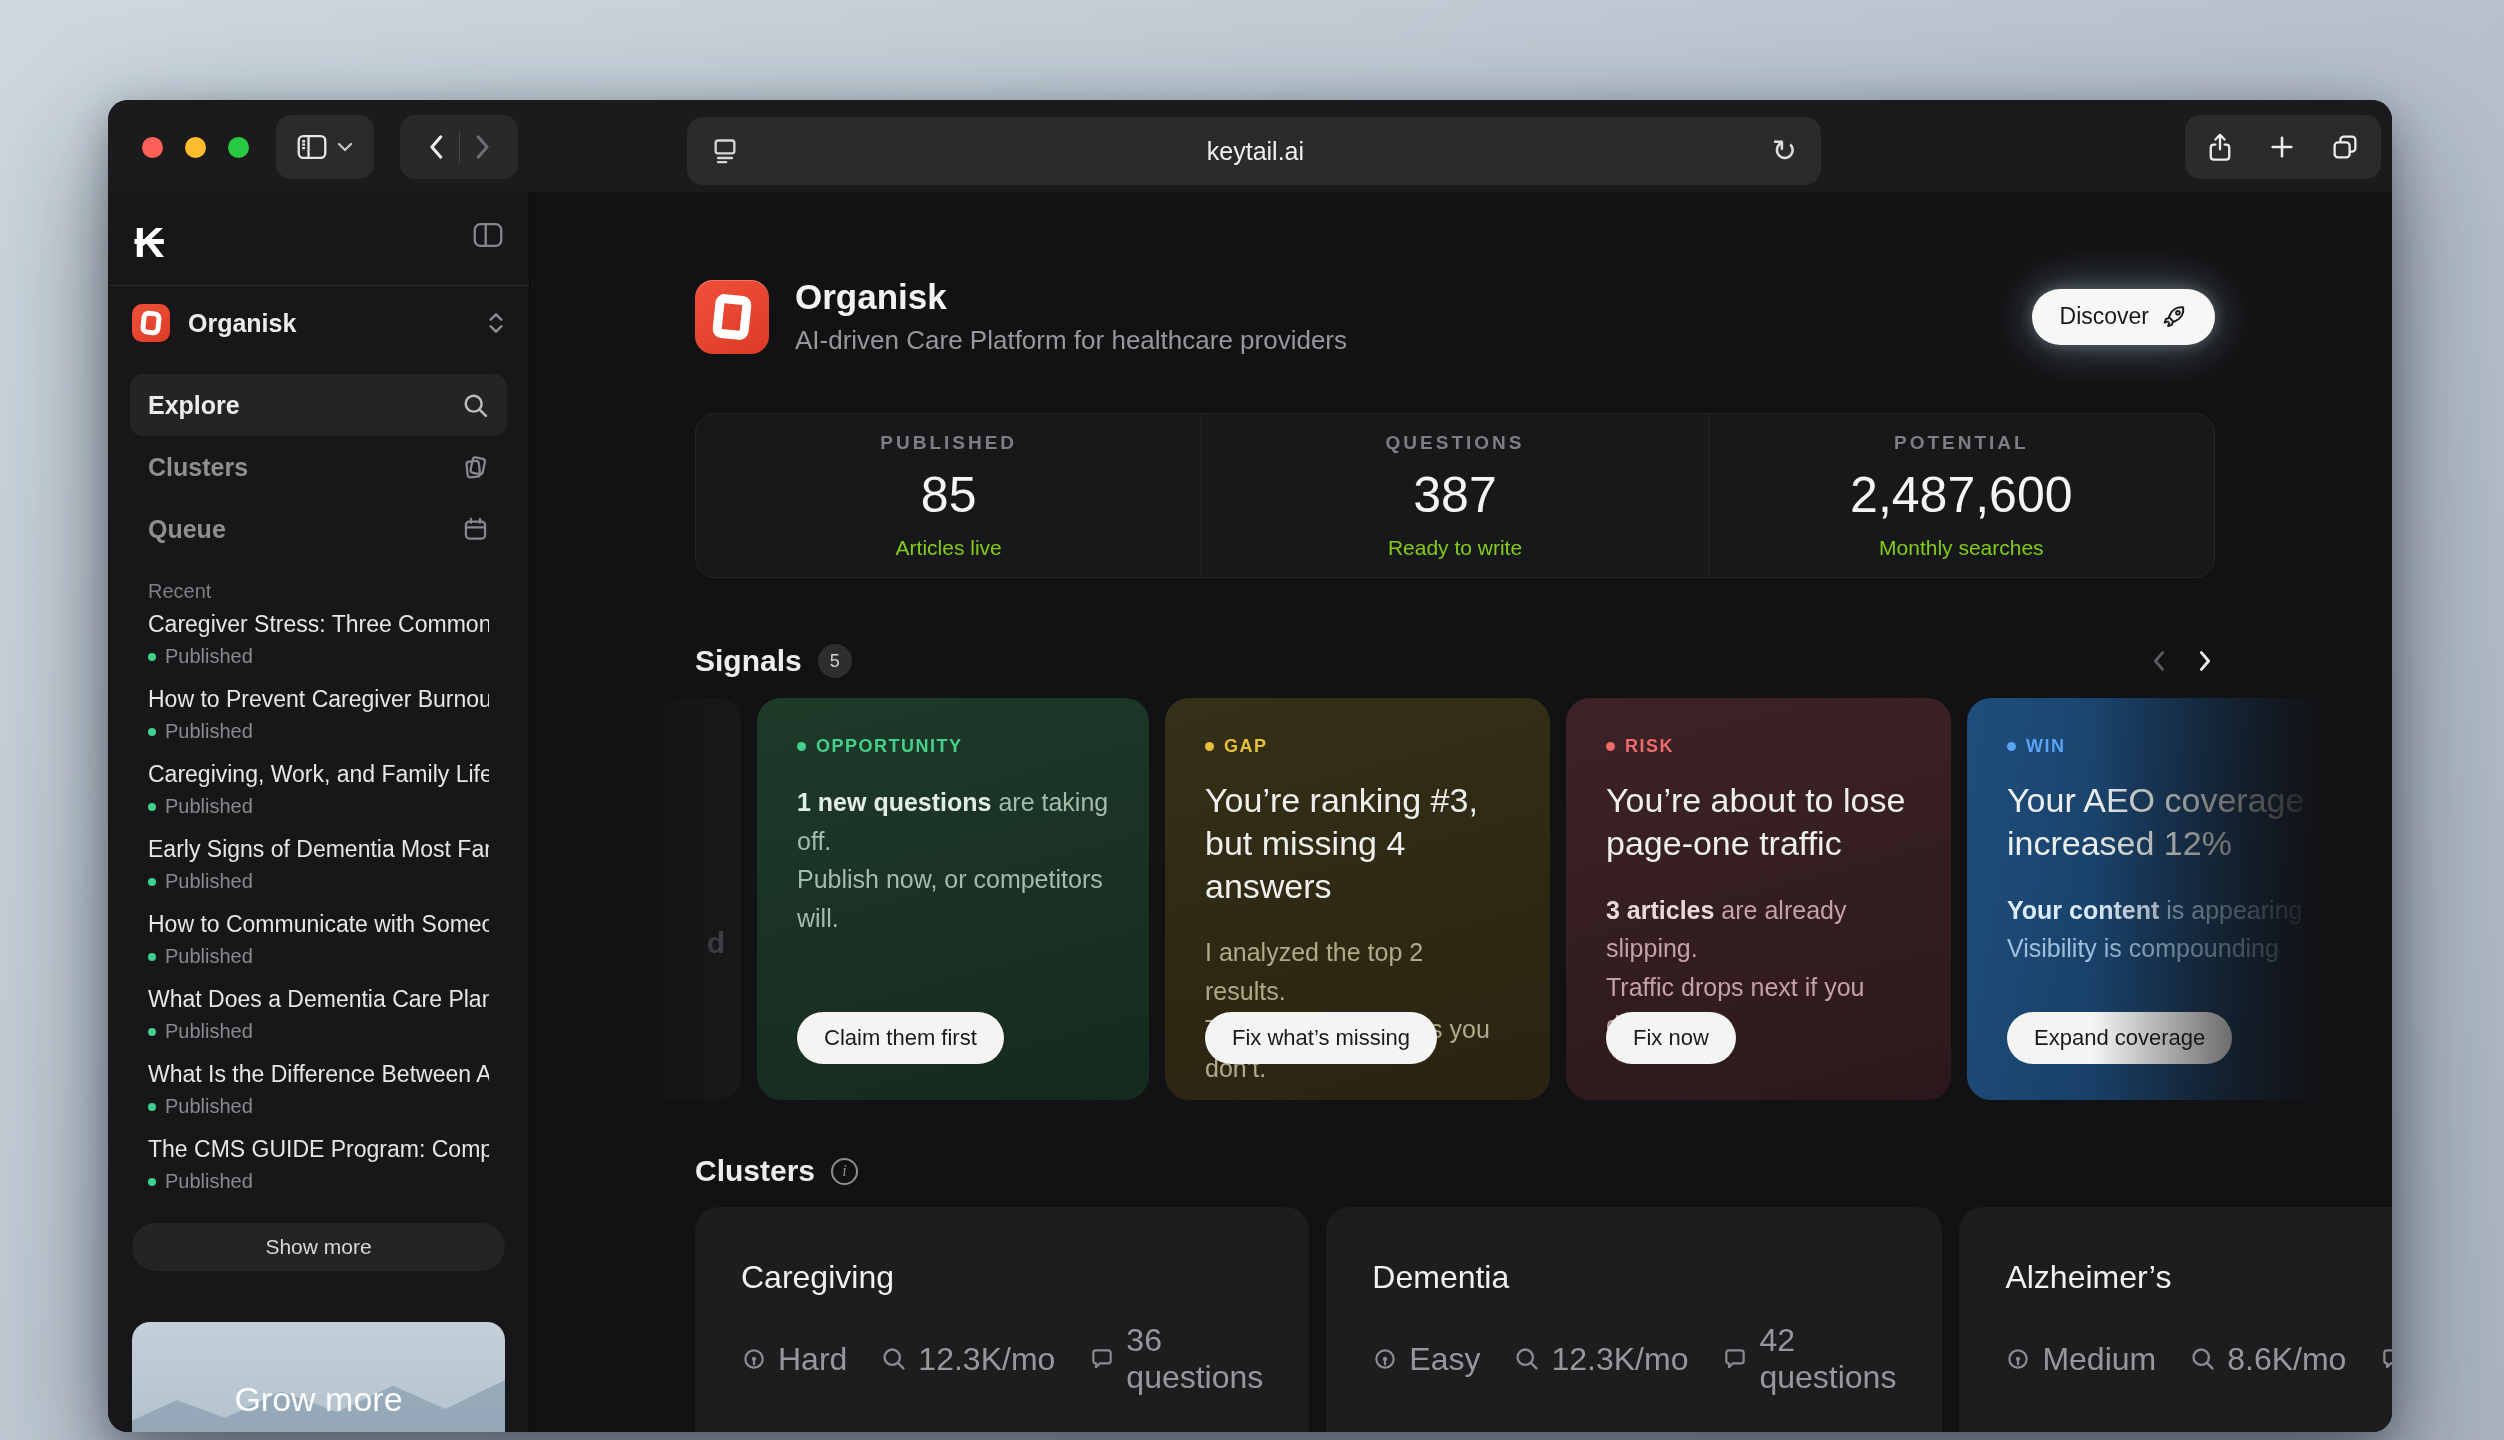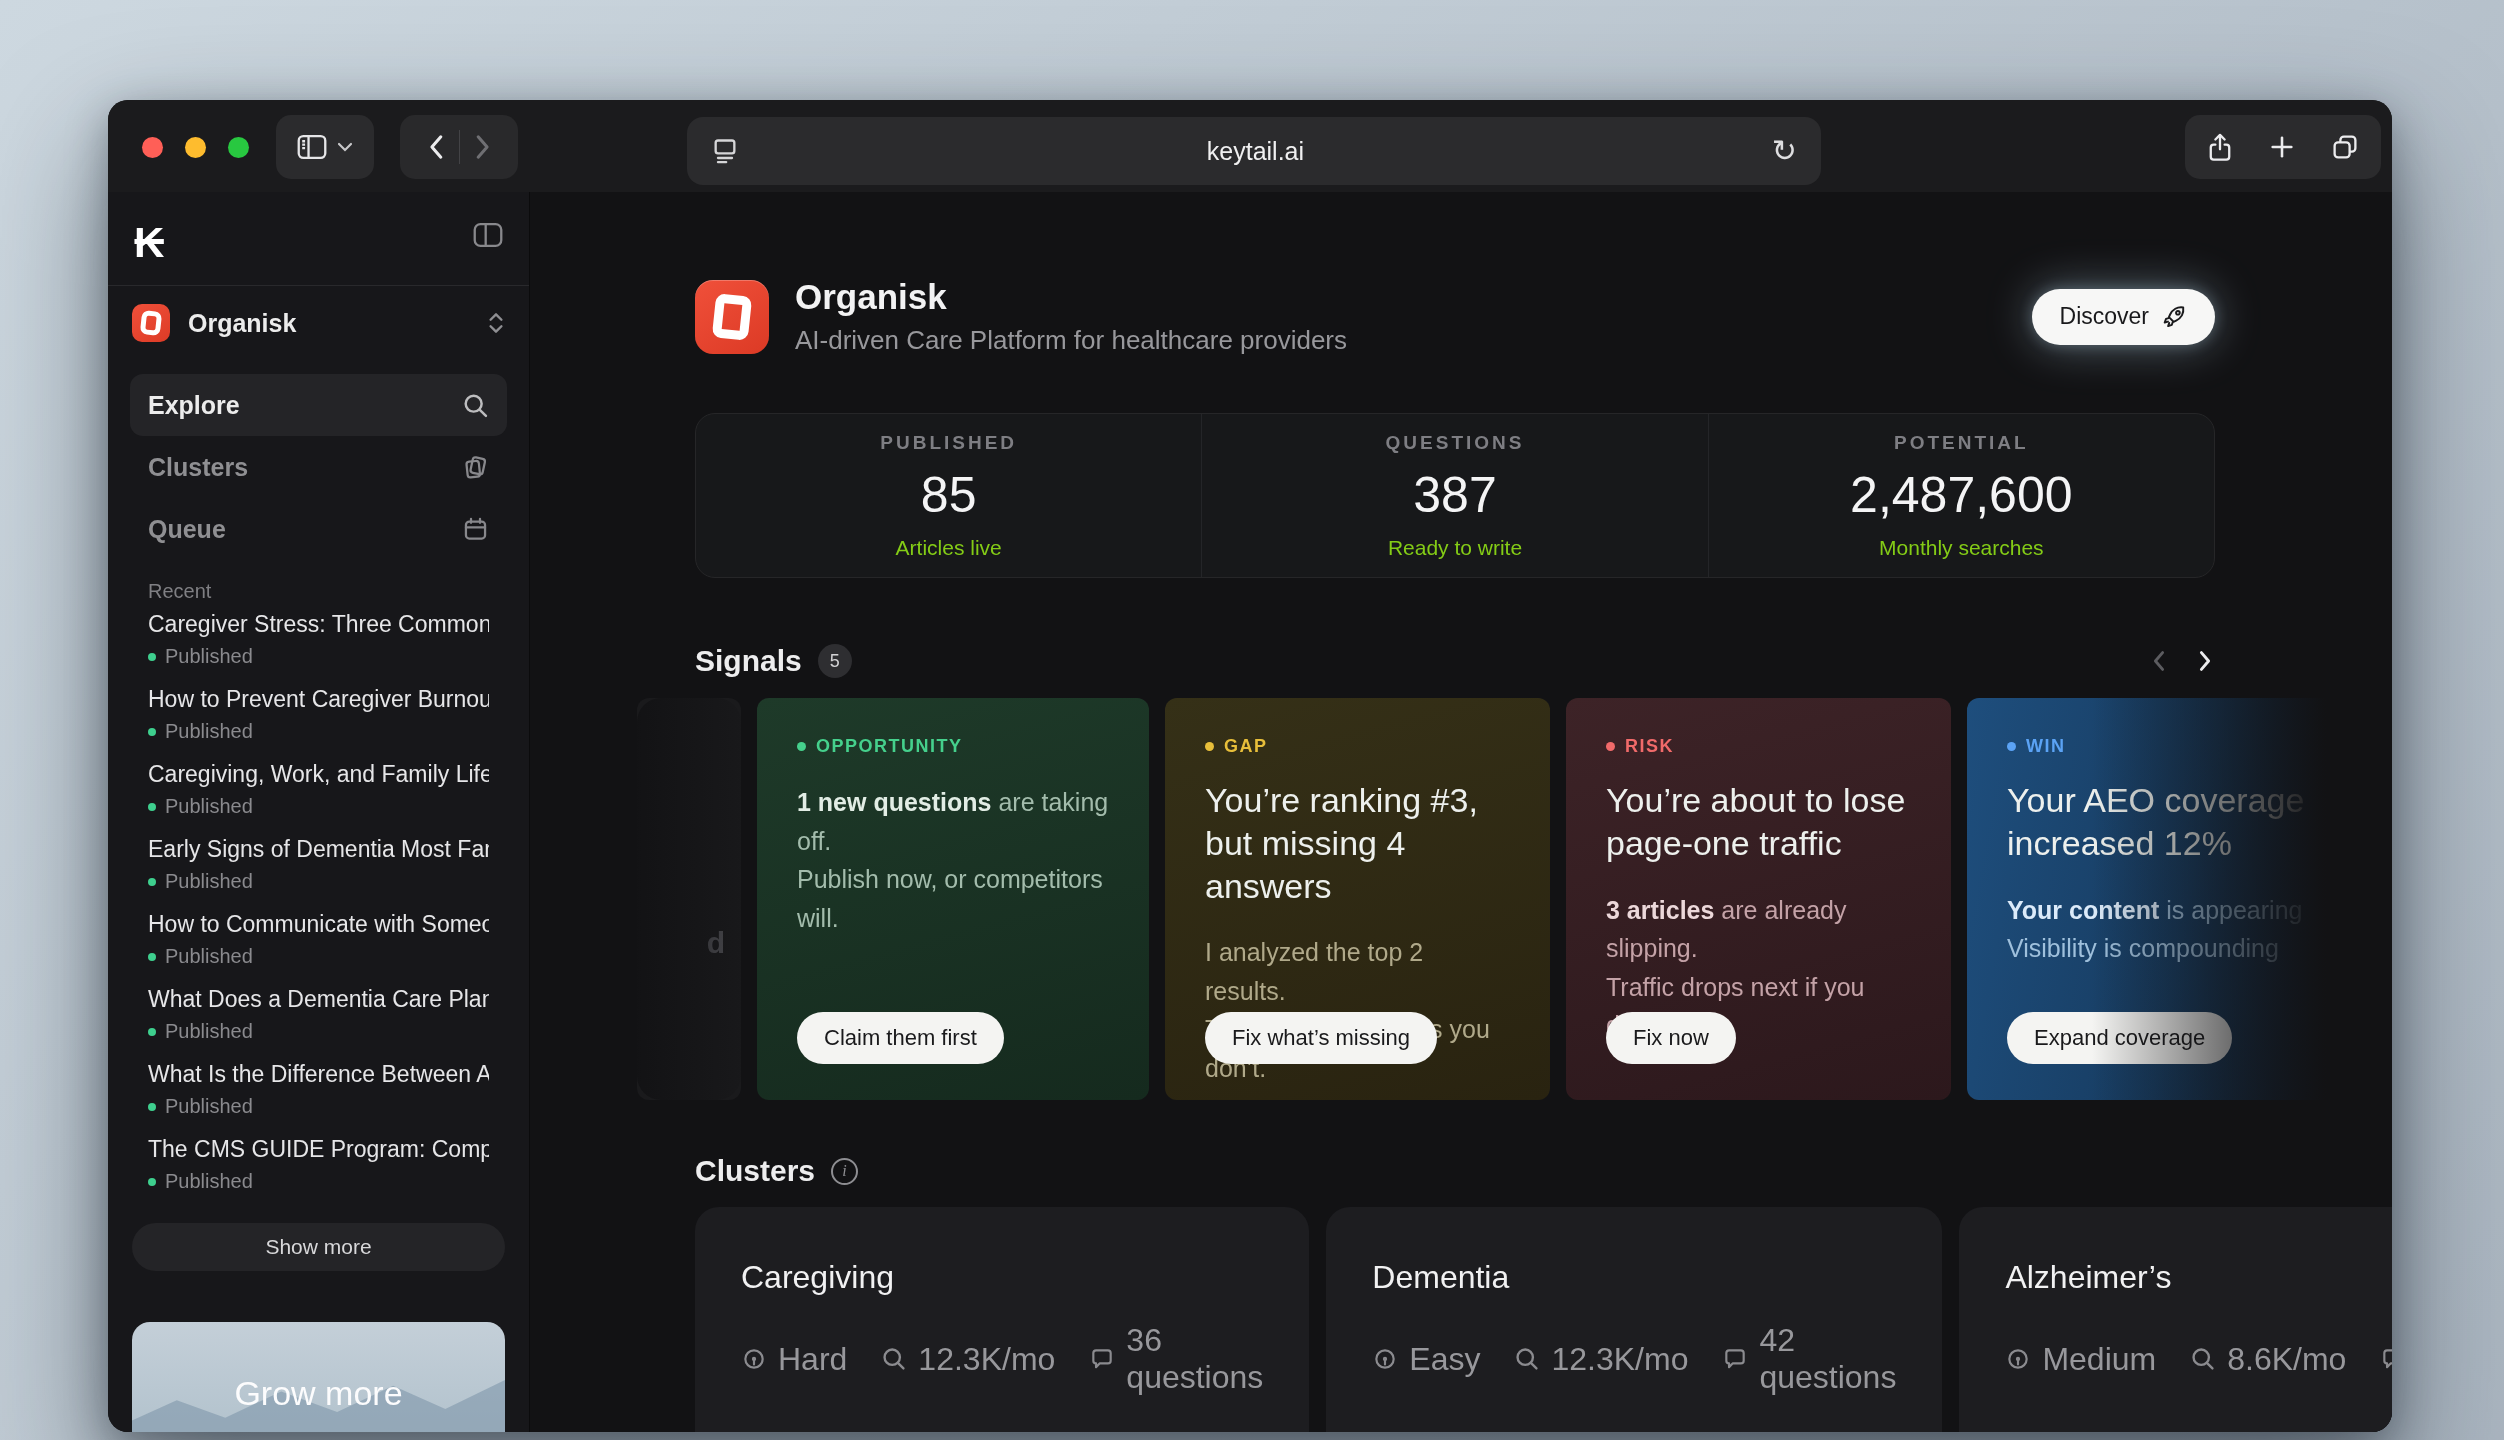--- a/index.html
+++ b/index.html
@@ -54,21 +54,21 @@
   .ri-status { margin-top:7px; display:flex; align-items:center; gap:9px; color:#8a8a8e; font-size:20px; }
   .dot { width:8px; height:8px; border-radius:50%; background:#3ecf8e; }
   .show-more { margin:12px 24px 0; height:48px; border-radius:24px; background:#242427; color:#d8d8da;
     font-size:21px; display:flex; align-items:center; justify-content:center; }
   .grow { position:absolute; left:24px; right:24px; top:1130px; height:290px; border-radius:18px; overflow:hidden; }
   .grow-art { position:absolute; inset:0; background:linear-gradient(180deg,#c4cfd8 0%,#afc0cb 45%,#91a8b8 100%); }
   .m1 { position:absolute; inset:0; background:#7e96aa; opacity:.6;
     clip-path:polygon(0 34%,12% 27%,25% 33%,40% 24%,55% 31%,70% 22%,84% 30%,100% 20%,100% 100%,0 100%); }
   .m2 { position:absolute; inset:0; background:#5f7b93; opacity:.55;
     clip-path:polygon(0 70%,15% 55%,32% 66%,50% 50%,68% 64%,85% 54%,100% 62%,100% 100%,0 100%); }
-  .grow-title { position:absolute; left:0; right:0; top:52px; text-align:center; color:#fcfcfd; font-size:34px; }
+  .grow-title { position:absolute; left:0; right:0; top:58px; text-align:center; color:#fcfcfd; font-size:34px; }
 
   
   .page-head { margin:85px 177px 0 165px; display:flex; align-items:center; gap:26px; }
   .app-icon { width:74px; height:74px; border-radius:18px; background:linear-gradient(145deg,#f0503a,#dc3a25);
     display:flex; align-items:center; justify-content:center; box-shadow:inset 0 1px 0 rgba(255,255,255,.25); }
   .app-icon .o-glyph { border-width:9px; width:36px; height:44px; border-radius:9px; }
   .ph-texts { flex:1; }
   .ph-title { color:#f2f2f3; font-size:35px; font-weight:600; }
   .ph-sub { margin-top:8px; color:#98989c; font-size:26px; }
   .discover { height:56px; padding:0 28px; border-radius:28px; background:#f7f7f6; color:#19191b;
@@ -85,21 +85,21 @@
   .st-sub { color:#84cc16; font-size:21px; }
 
   
   .sec-head { margin:62px 177px 0 165px; height:42px; display:flex; align-items:center; gap:16px; }
   .sec-title { color:#ededee; font-size:30px; font-weight:600; }
   .badge { width:34px; height:34px; border-radius:50%; background:#2e2e31; color:#d2d2d4; font-size:18px;
     display:flex; align-items:center; justify-content:center; }
   .spacer { flex:1; }
   .car-arrows { display:flex; gap:26px; align-items:center; }
   .cards-row { margin:16px 0 0 165px; height:402px; position:relative; display:flex; gap:16px; }
-  .scard { border-radius:12px; position:relative; padding:38px 40px; flex-shrink:0; }
+  .scard { border-radius:24px; position:relative; padding:38px 40px; flex-shrink:0; }
   .scard-partial { width:104px; margin-left:-58px; background:#1a1a1c; }
   .frag { position:absolute; right:16px; top:228px; color:#55555a; font-size:30px; font-weight:600; }
   .partial-shade { position:absolute; inset:0; border-radius:24px;
     background:linear-gradient(to left, rgba(18,18,20,.2), rgba(18,18,20,.92)); }
   .c-opportunity { width:392px; background:linear-gradient(165deg,#1e3a29 0%,#152a1e 100%); }
   .c-gap { width:385px; background:linear-gradient(165deg,#353017 0%,#292310 100%); }
   .c-risk { width:385px; background:linear-gradient(165deg,#3d2327 0%,#2c181c 100%); }
   .c-win { width:396px; background:linear-gradient(100deg,#1e4e7d 0%,#173c61 55%,#102136 100%); }
   .tag { display:flex; align-items:center; gap:10px; font-size:18px; font-weight:600; letter-spacing:1.5px; }
   .tag-dot { width:9px; height:9px; border-radius:50%; }

